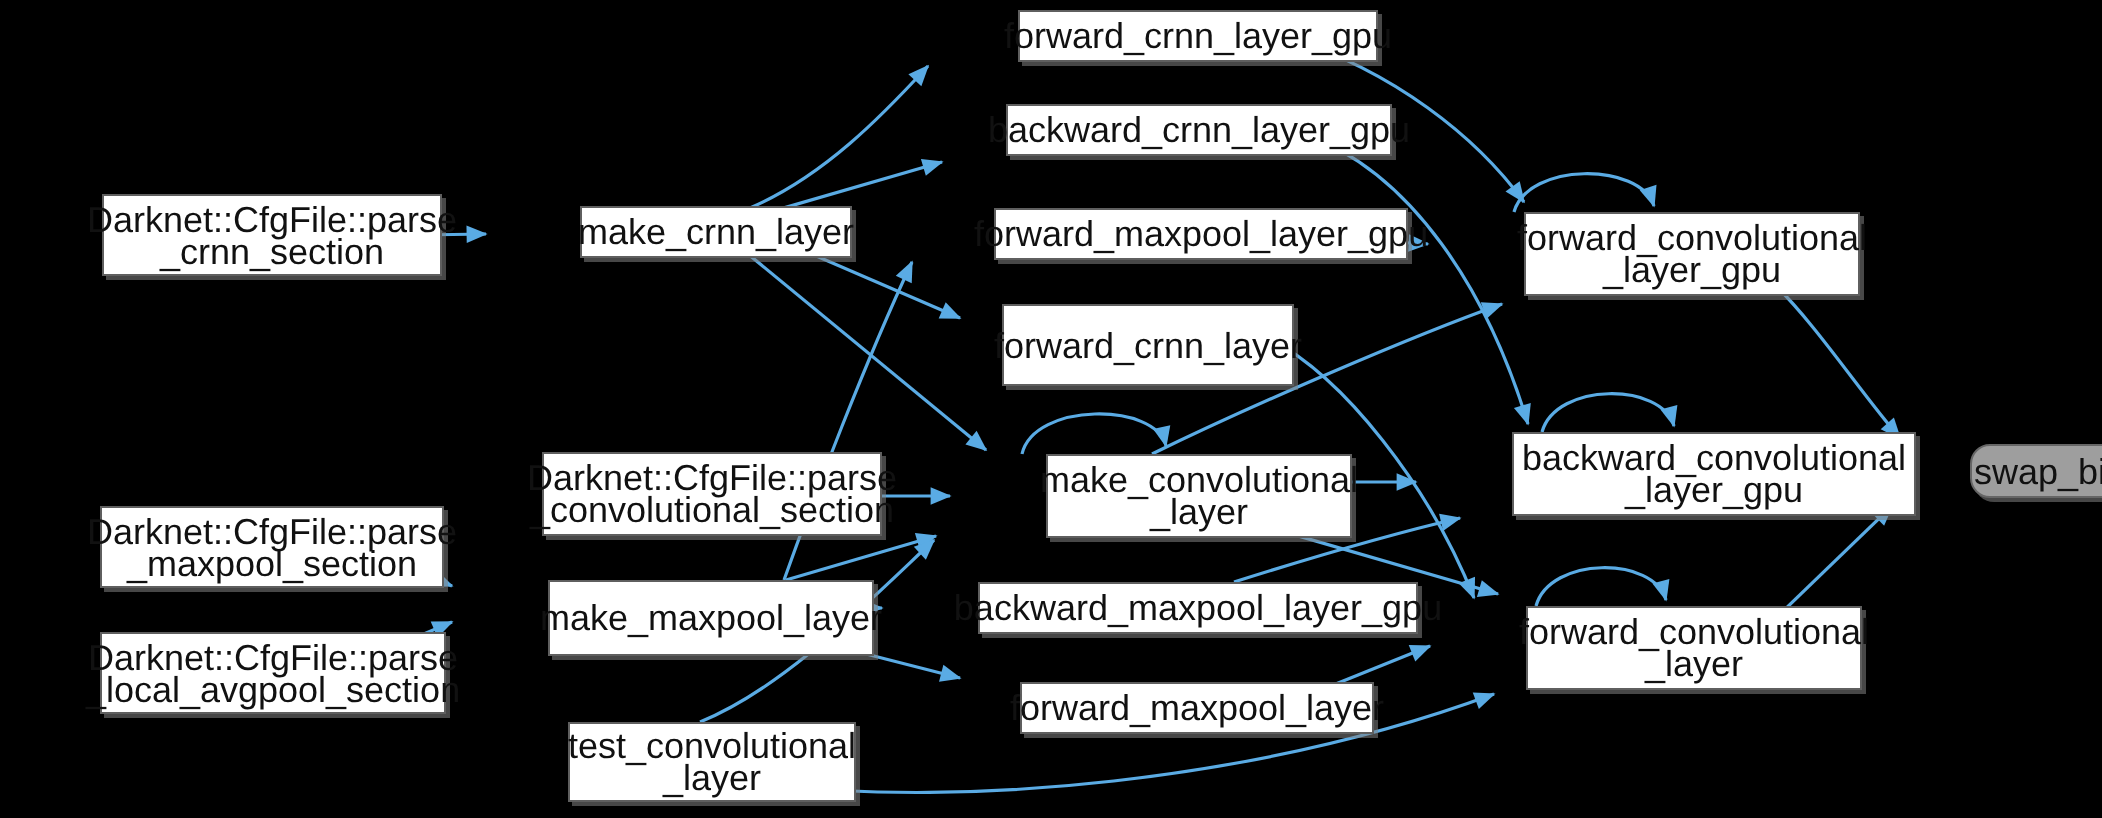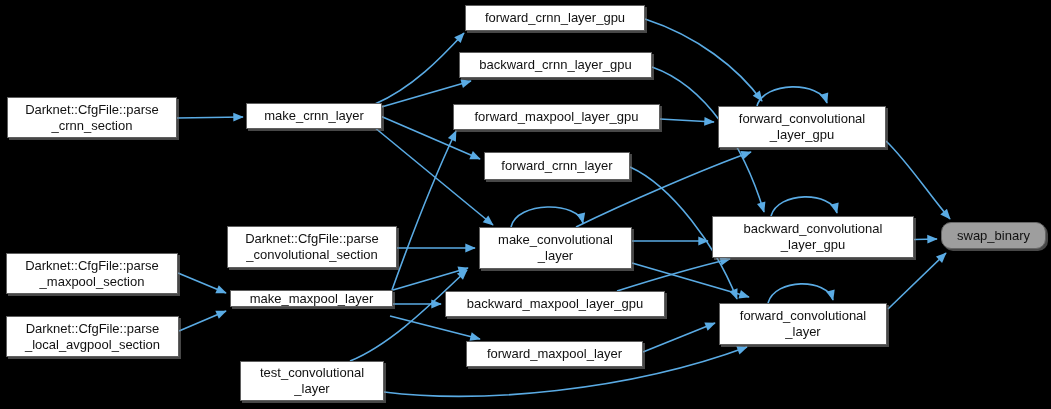--- a/index.html
+++ b/index.html
@@ -13,22 +13,22 @@
     font-family:"Liberation Sans","DejaVu Sans",sans-serif;
   }
   #edge-layer{position:absolute;left:0;top:0;width:1051px;height:409px;}
   #edge-layer path.edge{fill:none;stroke:var(--edge);stroke-width:1.6px;}
   #arrowhead-shape{fill:var(--edge);}
   .node{
     position:absolute;box-sizing:border-box;
     background:var(--node-fill);border:1.5px solid var(--node-border);
     box-shadow:2px 2px 0 var(--shadow);
     display:flex;flex-direction:column;justify-content:center;align-items:center;
-    color:var(--text);font-size:13px;line-height:16px;text-align:right;
-    white-space:nowrap;cursor:pointer;
+    color:var(--text);font-size:18px;line-height:16px;text-align:right;
+    white-space:nowrap;cursor:pointer;margin-left:44px;
   }
   .node.highlight{background:var(--hl-fill);border-color:var(--hl-border);cursor:default;border-radius:10px;}
 </style>
 </head>
 <body>
 
 <svg id="edge-layer" viewBox="0 0 1051 409" xmlns="http://www.w3.org/2000/svg">
   <defs>
     <marker id="arrow" markerUnits="userSpaceOnUse" markerWidth="12" markerHeight="10" refX="10.2" refY="5" orient="auto">
       <path id="arrowhead-shape" d="M0.5,0.6 L11,5 L0.5,9.4 Z"></path>
@@ -75,21 +75,21 @@
 </div>
 <div class="node" style="left:465px;top:5px;width:180px;height:26px">
   <span>forward_crnn_layer_gpu</span>
 </div>
 <div class="node" style="left:459px;top:52px;width:193px;height:26px">
   <span>backward_crnn_layer_gpu</span>
 </div>
 <div class="node" style="left:453px;top:104px;width:207px;height:26px">
   <span>forward_maxpool_layer_gpu</span>
 </div>
-<div class="node" style="left:484px;top:152px;width:146px;height:28px">
+<div class="node" style="left:457px;top:152px;width:146px;height:41px">
   <span>forward_crnn_layer</span>
 </div>
 <div class="node" style="left:718px;top:106px;width:168px;height:42px">
   <span>forward_convolutional</span>
   <span>_layer_gpu</span>
 </div>
 <div class="node" style="left:227px;top:226px;width:170px;height:42px">
   <span>Darknet::CfgFile::parse</span>
   <span>_convolutional_section</span>
 </div>
@@ -101,21 +101,21 @@
   <span>backward_convolutional</span>
   <span>_layer_gpu</span>
 </div>
 <div class="node highlight" style="left:941px;top:222px;width:105px;height:27px">
   <span>swap_binary</span>
 </div>
 <div class="node" style="left:6px;top:253px;width:172px;height:41px">
   <span>Darknet::CfgFile::parse</span>
   <span>_maxpool_section</span>
 </div>
-<div class="node" style="left:230px;top:290px;width:163px;height:17px">
+<div class="node" style="left:230px;top:290px;width:163px;height:38px">
   <span>make_maxpool_layer</span>
 </div>
 <div class="node" style="left:445px;top:291px;width:220px;height:26px">
   <span>backward_maxpool_layer_gpu</span>
 </div>
 <div class="node" style="left:6px;top:316px;width:173px;height:41px">
   <span>Darknet::CfgFile::parse</span>
   <span>_local_avgpool_section</span>
 </div>
 <div class="node" style="left:719px;top:303px;width:168px;height:42px">

